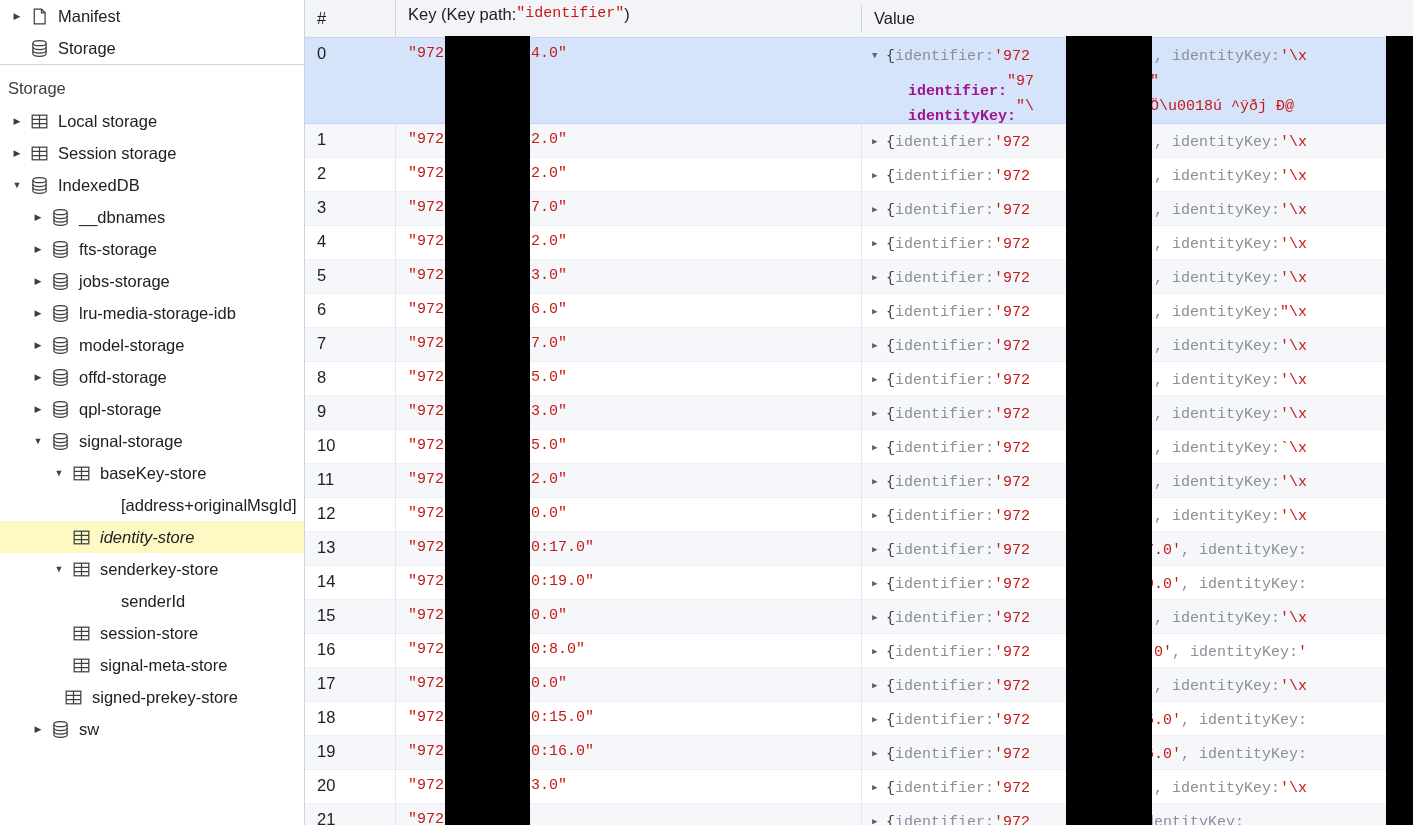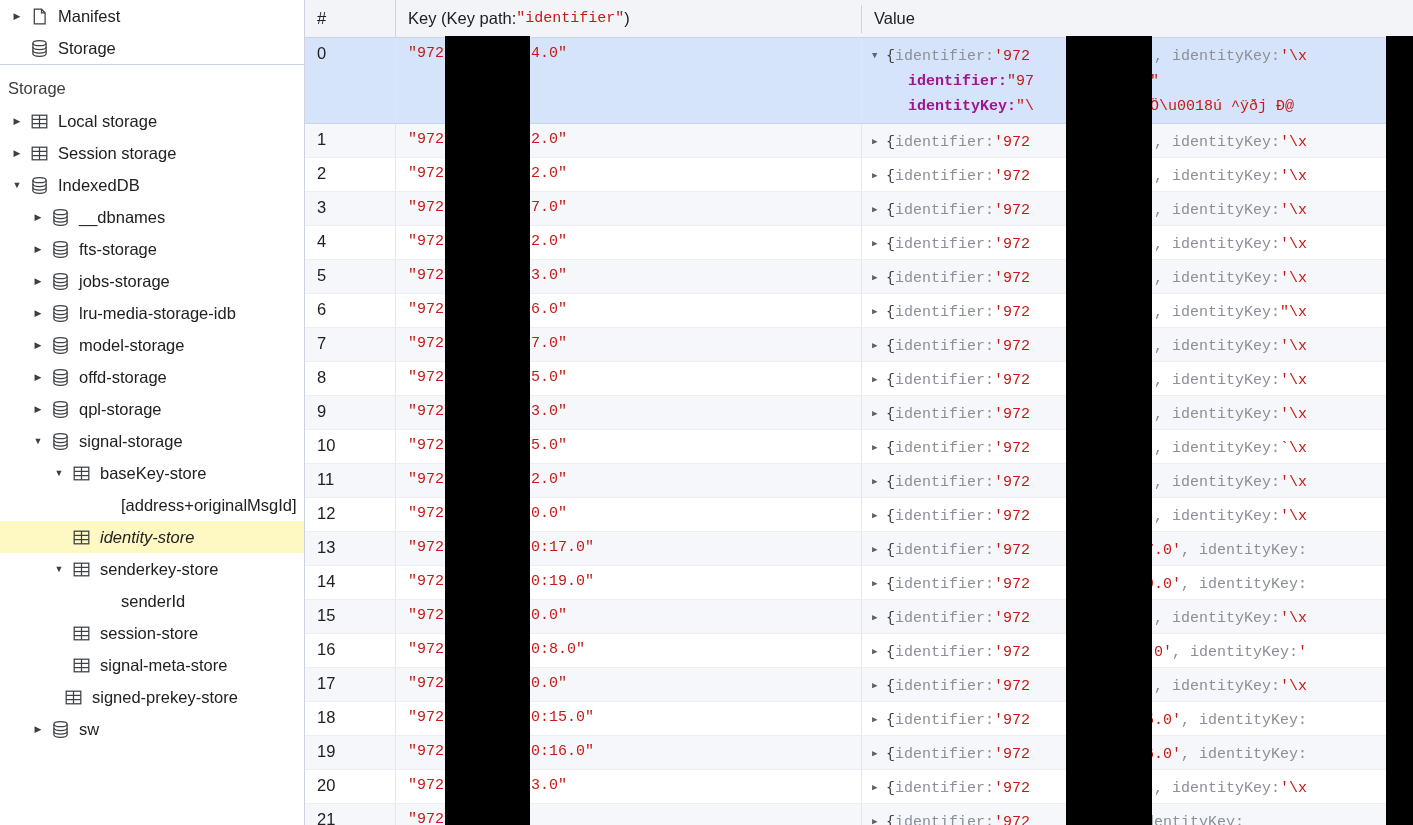--- a/index.html
+++ b/index.html
@@ -92,21 +92,21 @@
   .gh-idx {
     width: 91px; flex: 0 0 91px;
     padding-left: 12px;
     border-right: 1px solid #cdd3de;
     height: 38px; display: flex; align-items: center;
   }
   .gh-key {
     width: 466px; flex: 0 0 466px;
     padding-left: 12px;
     border-right: 1px solid #cdd3de;
-    height: 28px; display: flex; align-items: center;
+    height: 28px; display: flex; align-items: flex-start;
   }
   .gh-val {
     flex: 1 1 auto;
     padding-left: 12px;
     height: 38px; display: flex; align-items: center;
   }
   .kp { color: #c41a16; font-family: "Liberation Mono", monospace; font-size: 15px; }
 
   .grow {
     display: flex;
@@ -151,21 +151,21 @@
     padding-top: 6px;
     overflow: hidden;
   }
   .vline { display: flex; align-items: flex-start; height: 25px; line-height: 25px; }
   .disc {
     width: 14px; flex: 0 0 14px;
     font-size: 9px; color: #5f6368;
     line-height: 25px;
   }
   .pname { color: #8a8f98; }
-  .pname-b { color: #a0148e; font-weight: bold; }
+  .pname-b { color: #a0148e; font-weight: bold; margin-top: 10px; }
   .punct { color: #3c4043; }
   .sub { padding-left: 36px; }
 
   
   .redact {
     position: absolute;
     background: #000000;
     z-index: 50;
   }
 

